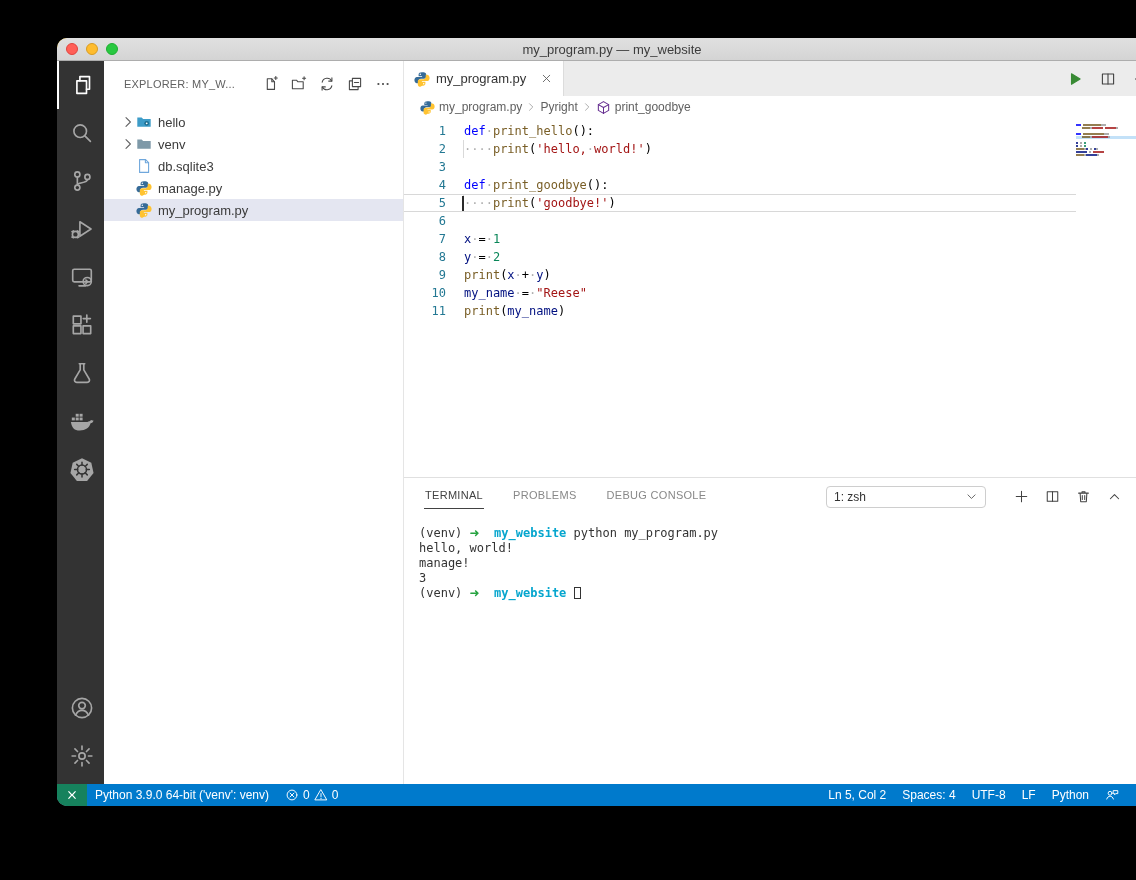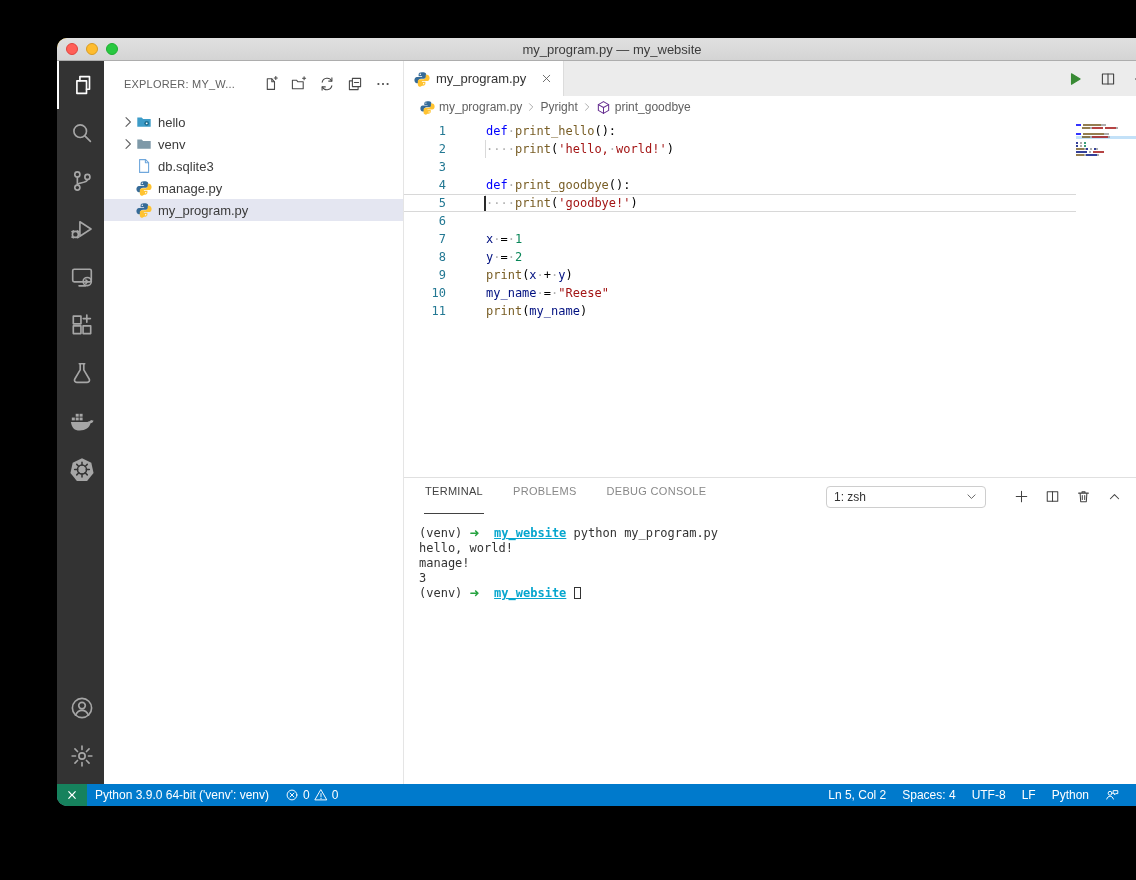--- a/index.html
+++ b/index.html
@@ -51,50 +51,50 @@
   .breadcrumbs .ficon svg{width:15px;height:15px;}
   .crumb{display:flex;align-items:center;gap:4px;cursor:pointer;}
   .crumb-sep{color:#9d9d9d;}
   .crumb-sep svg{width:12px;height:12px;}
   
   .code-area{flex:1;display:flex;min-height:0;position:relative;background:#fff;}
   .code-lines{flex:1;min-width:0;padding-top:4px;}
   .crow{height:18px;display:flex;font:12px/18px "DejaVu Sans Mono",monospace;box-sizing:border-box;position:relative;}
   .crow.current{border-top:1px solid #d8d8d8;border-bottom:1px solid #d8d8d8;line-height:16px;}
   .ln{width:46px;flex:0 0 46px;text-align:right;padding-right:4px;box-sizing:border-box;color:#237893;user-select:none;cursor:pointer;}
-  .ctext{position:relative;white-space:pre;margin-left:36px;}
+  .ctext{position:relative;white-space:pre;margin-left:14px;}
   .tok-kw{color:var(--kw);} .tok-fn{color:var(--fn);} .tok-str{color:var(--str);}
   .tok-num{color:var(--num);} .tok-var{color:var(--var);} .tok-pl{color:var(--plain);}
   .tok-ws{color:#aeaeae;}
   .iguide{position:absolute;left:-1px;top:0;bottom:0;width:1px;background:#d9d9d9;}
   .cursor{position:absolute;left:-2px;top:1px;height:15px;width:2px;background:#2b2b2b;}
   
   .minimap{width:77px;flex:0 0 77px;padding-top:6px;cursor:pointer;}
   .mrow{height:3px;position:relative;display:flex;align-items:flex-start;}
   .mrow.current{background:#c3e1f8;}
   .mseg{height:2px;display:inline-block;opacity:.8;}
   .scrollcol{width:14px;flex:0 0 14px;position:relative;background:#fff;}
   .thumb{position:absolute;left:0;top:5px;width:14px;height:226px;background:#c1c1c1;border-radius:3px;}
   .sdeco{position:absolute;left:0;top:44px;width:14px;height:3px;background:#5a5a5a;}
   
   .panel{height:306px;flex:0 0 306px;border-top:1px solid #e0e0e0;display:flex;flex-direction:column;background:#fff;}
   .panel-header{height:37px;flex:0 0 37px;display:flex;align-items:center;padding:0 14px 0 20px;}
-  .ptab{font-size:11px;letter-spacing:.3px;color:#888;margin-right:28px;padding:5px 1px 16px;cursor:pointer;border-bottom:1px solid transparent;}
+  .ptab{font-size:11px;letter-spacing:.3px;color:#888;margin-right:28px;padding:5px 1px 7px;cursor:pointer;border-bottom:1px solid transparent;}
   .ptab.active{color:#424242;border-bottom-color:#424242;}
   .shell-select{margin-left:auto;width:160px;height:22px;border:1px solid #cecece;border-radius:4px;display:flex;
     align-items:center;padding:0 7px;font-size:12px;color:#333;box-sizing:border-box;cursor:pointer;background:#fff;}
   .shell-select .chev{margin-left:auto;color:#555;}
   .shell-select .chev svg{width:13px;height:13px;}
   .panel-actions{display:flex;align-items:center;gap:16px;margin-left:28px;color:#424242;}
   .panel-actions .icon svg{width:15px;height:15px;}
   .terminal{flex:1;padding:11px 0 0 15px;font:12px/15px "DejaVu Sans Mono",monospace;color:#333;cursor:text;}
   .trm-line{height:15px;white-space:pre;}
   .t-p{color:#333;}
   .t-g{color:var(--tgreen);font-family:"DejaVu Sans","DejaVu Sans Mono",monospace;}
-  .t-c{color:var(--tcyan);font-weight:bold;text-decoration:underline;}
+  .t-c{color:var(--tcyan);font-weight:bold;}
   .t-cursor{display:inline-block;width:7px;height:12px;border:1px solid #333;vertical-align:-2px;box-sizing:border-box;}
   
   .statusbar{height:22px;flex:0 0 22px;background:var(--status-bg);display:flex;align-items:center;color:#fff;font-size:12px;}
   .sb-left,.sb-right{display:flex;align-items:center;height:100%;}
   .sb-right{margin-left:auto;padding-right:10px;}
   .st-item{display:flex;align-items:center;height:100%;padding:12px 8px;cursor:pointer;gap:4px;white-space:nowrap;}
   .st-item svg{width:14px;height:14px;}
   .st-remote{background:var(--remote-bg);width:30px;justify-content:center;padding:0;}
   .icon{display:inline-flex;align-items:center;justify-content:center;}
   svg{display:block;}

